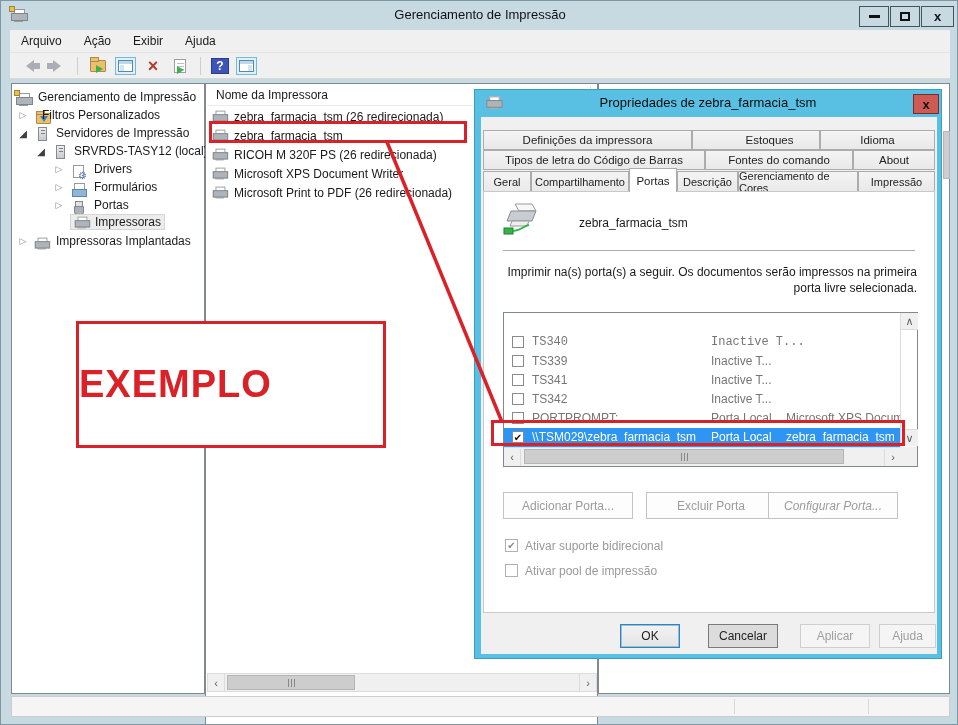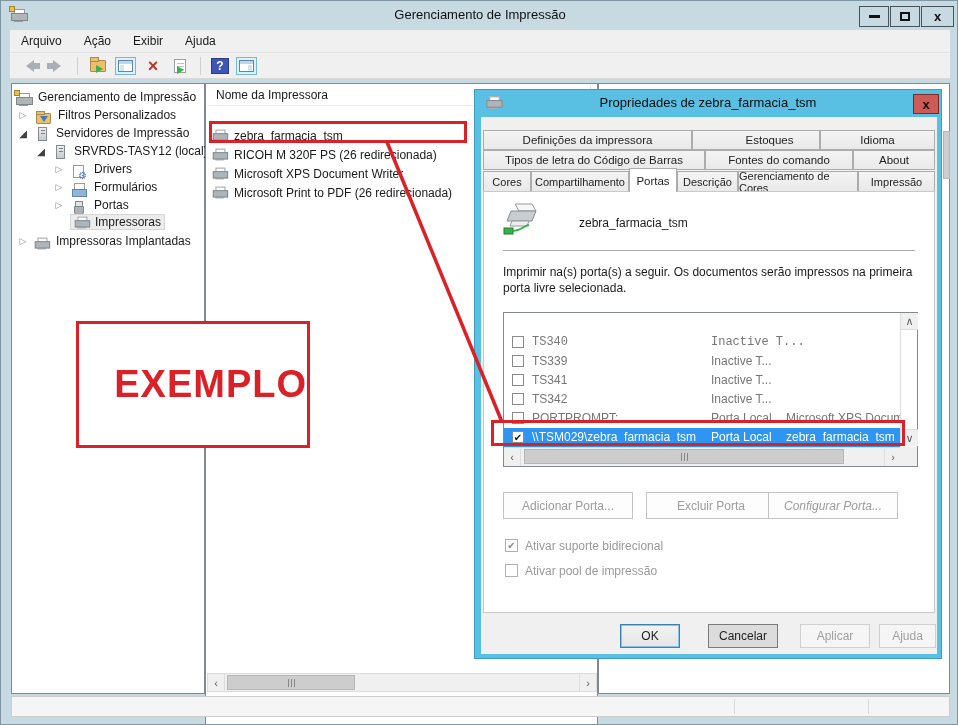--- a/index.html
+++ b/index.html
@@ -99,21 +99,21 @@
   .dlg-close { position:absolute; left:438px; top:4px; width:26px; height:20px; background:#cd5a55; border:1px solid #7c2a28; color:#111; font-weight:bold; font-size:13px; display:flex; align-items:center; justify-content:center; }
   .dlg-body { position:absolute; left:6px; top:27px; width:456px; height:537px; background:#f0f0f0; }
 
   .tab { position:absolute; height:20px; background:linear-gradient(#f4f4f4,#e9e9e9); border:1px solid #acacac; font-size:11.5px; display:flex; align-items:center; justify-content:center; color:#222; }
   .tab.r3 { font-size:11px; height:21px; }
   .tab.active { background:#fff; border-bottom:none; height:24px; z-index:3; font-size:11.5px; }
   .dlg-page { position:absolute; left:8px; top:101px; width:452px; height:422px; background:#fff; border:1px solid #c9c9c9; z-index:1; }
 
   .prn-name { position:absolute; left:95px; top:24px; font-size:12px; }
   .page-hr { position:absolute; left:19px; right:19px; top:58px; height:1px; background:#adadad; }
-  .page-desc { position:absolute; left:19px; top:72px; width:414px; font-size:12px; line-height:16px; color:#1a1a1a; }
+  .page-desc { position:absolute; left:19px; top:72px; width:414px; font-size:12px; line-height:16px; color:#1a1a1a;text-align:right; }
 
   #ports-table { position:absolute; left:19px; top:120px; width:415px; height:155px; border:1px solid #828790; background:#fff; }
   .pt-header { position:absolute; left:0; top:0; width:397px; height:20px; font-size:12px; border-bottom:1px solid #e4e4e4; }
   .pt-header .h { position:absolute; top:2px; }
   .pt-hdiv { position:absolute; top:2px; height:16px; width:1px; background:#e0e0e0; }
   .prow { position:absolute; left:0; width:397px; height:19px; font-size:12px; color:#767676; }
   .prow .cbx { position:absolute; left:8px; top:3px; width:12px; height:12px; background:#fff; border:1px solid #8a8a8a; font-size:10px; line-height:11px; text-align:center; color:#111; }
   .prow .c-port { position:absolute; left:28px; top:2px; white-space:nowrap; }
   .prow .c-desc { position:absolute; left:207px; top:2px; white-space:nowrap; }
   .prow .c-prn  { position:absolute; left:282px; top:2px; white-space:nowrap; overflow:hidden; width:114px; }
@@ -125,21 +125,21 @@
   .optrow { position:absolute; left:21px; height:15px; display:flex; align-items:center; gap:7px; font-size:12px; color:#9a9a9a; }
   .optbox { width:13px; height:13px; background:#fff; border:1px solid #b0b0b0; font-size:10px; line-height:12px; text-align:center; color:#8a8a8a; }
 
   .fbtn { position:absolute; top:534px; height:24px; font-size:12px; display:flex; align-items:center; justify-content:center; background:linear-gradient(#f2f2f2,#e5e5e5); border:1px solid #b0b0b0; color:#222; }
   .fbtn.focus { border:1px solid #3c7fb1; box-shadow:inset 0 0 0 1px #88c3ec; }
   .fbtn.dark { border:1px solid #7a7a7a; background:#dcdcdc; }
   .fbtn.dis { background:#f5f5f5; border:1px solid #cfcfcf; color:#9f9f9f; }
 
   
   .red-rect { position:absolute; border:3px solid #da2128; z-index:42; }
-  #exemplo-box { left:75px; top:320px; width:234px; height:127px; background:#fff; border:3px solid #da2128; z-index:15; display:flex; align-items:center; justify-content:flex-end; }
+  #exemplo-box { left:75px; top:320px; width:310px; height:127px; background:#fff; border:3px solid #da2128; z-index:15; display:flex; align-items:center; justify-content:flex-start; }
   #exemplo-text { color:#da2128; font-size:38px; font-weight:bold; letter-spacing:1px; }
   #anno-line { left:0; top:0; width:958px; height:725px; z-index:41; pointer-events:none; }
 </style>
 </head>
 <body>
 
 <div id="screen">
 
   <div class="abs titlebar">
     <span class="abs app-ico pico mgmt"><span class="badge"></span><span class="pout"></span></span>
@@ -191,21 +191,21 @@
     <div class="trow" style="top:4px;left:0;">
       <span class="ticon pico mgmt" style="left:4px;top:2px;">
           <span class="badge"></span>
           <span class="pout"></span>
         </span>
       <span class="tlabel" style="left:26px;">Gerenciamento de Impressão</span>
     </div>
     <div class="trow" style="top:22px;left:0;">
       <span class="texp" style="left:6px;">▷</span>
       <span class="ticon fico" style="left:24px;top:3px;"></span>
-      <span class="tlabel" style="left:46px;">Filtros Personalizados</span>
+      <span class="tlabel" style="left:30px;">Filtros Personalizados</span>
     </div>
     <div class="trow" style="top:40px;left:0;">
       <span class="texp open" style="left:6px;">◢</span>
       <span class="ticon sico" style="left:26px;top:1px;"></span>
       <span class="tlabel" style="left:44px;">Servidores de Impressão</span>
     </div>
     <div class="trow" style="top:58px;left:0;">
       <span class="texp open" style="left:24px;">◢</span>
       <span class="ticon sico" style="left:44px;top:1px;"></span>
       <span class="tlabel" style="left:62px;">SRVRDS-TASY12 (local)</span>
@@ -237,20 +237,26 @@
       <span class="texp" style="left:6px;">▷</span>
       <span class="ticon pico" style="left:22px;top:2px;transform:scale(.9);">
           <span class="pout"></span>
         </span>
       <span class="tlabel" style="left:44px;">Impressoras Implantadas</span>
     </div>
   </div>
 
   <div class="abs panel" id="list-panel">
     <div class="list-header">Nome da Impressora</div>
+    <div class="lrow" style="top:23px;">
+      <span class="pico">
+          <span class="pout"></span>
+        </span>
+      <span>zebra_farmacia_tsm (26 redirecionada)</span>
+    </div>
     <div class="lrow" style="top:42px;">
       <span class="pico">
           <span class="pout"></span>
         </span>
       <span>zebra_farmacia_tsm</span>
     </div>
     <div class="lrow" style="top:61px;">
       <span class="pico">
           <span class="pout"></span>
         </span>
@@ -294,21 +300,21 @@
     <div class="dlg-body"></div>
 
     <div class="tab" style="left:8px;top:40px;width:209px;">Definições da impressora</div>
     <div class="tab" style="left:217px;top:40px;width:128px;padding-left:27px;">Estoques</div>
     <div class="tab" style="left:345px;top:40px;width:115px;">Idioma</div>
 
     <div class="tab" style="left:8px;top:60px;width:222px;">Tipos de letra do Código de Barras</div>
     <div class="tab" style="left:230px;top:60px;width:148px;">Fontes do comando</div>
     <div class="tab" style="left:378px;top:60px;width:82px;">About</div>
 
-    <div class="tab r3" style="left:8px;top:81px;width:48px;">Cores</div>
+    <div class="tab r3" style="left:8px;top:81px;width:48px;">Geral</div>
     <div class="tab r3" style="left:56px;top:81px;width:98px;">Compartilhamento</div>
     <div class="tab r3 active" style="left:154px;top:78px;width:48px;">Portas</div>
     <div class="tab r3" style="left:202px;top:81px;width:61px;">Descrição</div>
     <div class="tab r3" style="left:263px;top:81px;width:120px;">Gerenciamento de Cores</div>
     <div class="tab r3" style="left:383px;top:81px;width:77px;">Impressão</div>
 
     <div class="dlg-page">
       <svg style="position:absolute;left:19px;top:10px;" width="40" height="38" viewBox="0 0 40 38">
         <polygon points="12,2 29,2 33,9 16,9" fill="#f7f7f7" stroke="#999" stroke-width="1"></polygon>
         <polygon points="8,9 33,9 29,19 4,19" fill="#c7cdd1" stroke="#868c91" stroke-width="1"></polygon>

